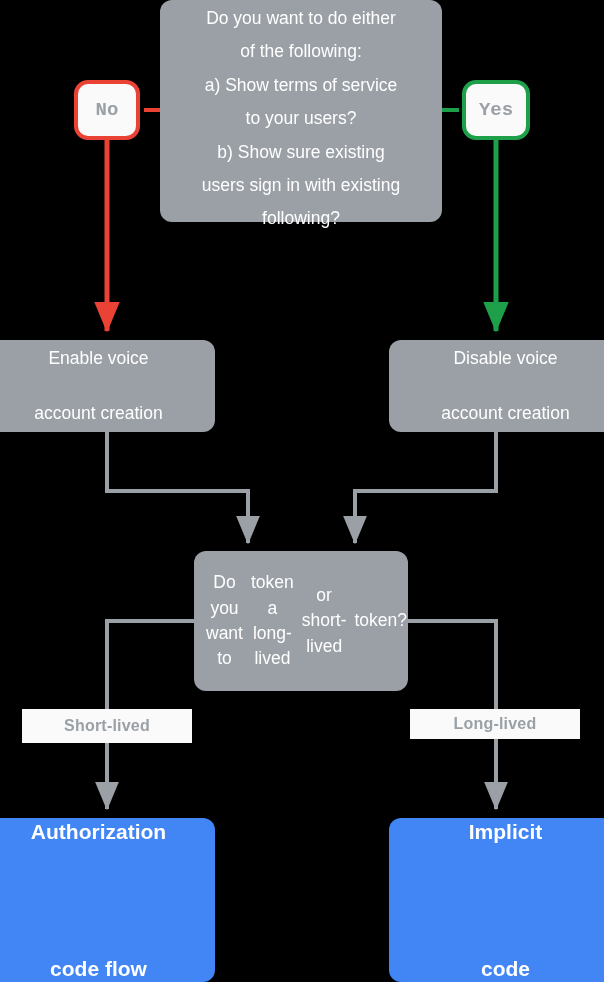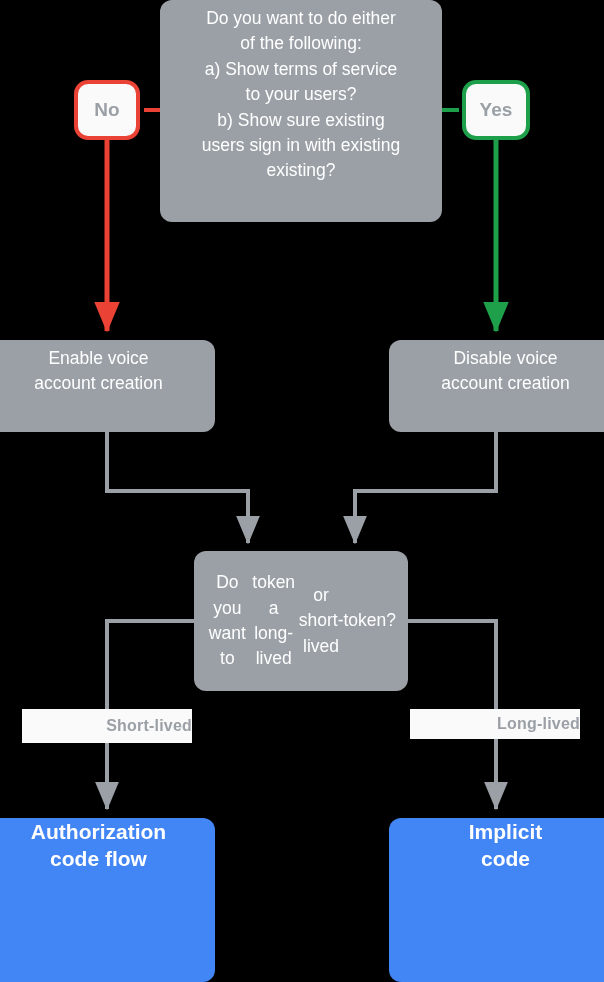--- a/index.html
+++ b/index.html
@@ -25,22 +25,23 @@
     top: 0;
     width: 604px;
     height: 982px;
     pointer-events: none;
   }
   .node {
     position: absolute;
     box-sizing: border-box;
     display: flex;
     align-items: center;
-    justify-content: flex-start;
+    justify-content: space-between;
     text-align: center;
+    gap: 8px;
   }
   .node-gray {
     background: #9aa0a6;
     border-radius: 12px;
     color: #ffffff;
     font-size: 17.5px;
     line-height: 1.45;
     padding: 6px 12px;
   }
   .node-blue {
@@ -55,33 +56,34 @@
     position: absolute;
     box-sizing: border-box;
     display: flex;
     align-items: center;
     justify-content: center;
     background: #fafafa;
     border-radius: 14px;
     font-size: 19px;
     font-weight: bold;
     color: #9aa0a6;
+    font-family: Liberation Mono, monospace;
   }
   .pill-no {
     border: 4px solid #ea4335;
   }
   .pill-yes {
     border: 4px solid #1ea04a;
   }
   .edge-label {
     position: absolute;
     box-sizing: border-box;
     display: flex;
     align-items: center;
-    justify-content: flex-end;
+    justify-content: center;
     background: #fafafa;
     color: #9aa0a6;
     font-size: 16px;
     font-weight: bold;
     letter-spacing: 0.2px;
   }
   .nline { display: block; }
 </style>
 </head>
 <body>
@@ -118,21 +120,21 @@
     <path class="nline" d="M408,621 L496,621 L496,809" stroke="#9aa0a6" stroke-width="4" fill="none" marker-end="url(#arrow-gray)"></path>
   </svg>
 
   <div class="node node-gray" style="left:160px; top:0px; width:282px; height:222px; flex-direction:column;">
     <span>Do you want to do either</span>
     <span>of the following:</span>
     <span>a) Show terms of service</span>
     <span>to your users?</span>
     <span>b) Show sure existing</span>
     <span>users sign in with existing</span>
-    <span>existing?</span>
+    <span>following?</span>
   </div>
 
   <div class="pill pill-no" style="left:74px; top:80px; width:66px; height:60px;">
     <span>No</span>
   </div>
 
   <div class="pill pill-yes" style="left:462px; top:80px; width:68px; height:60px;">
     <span>Yes</span>
   </div>
 

